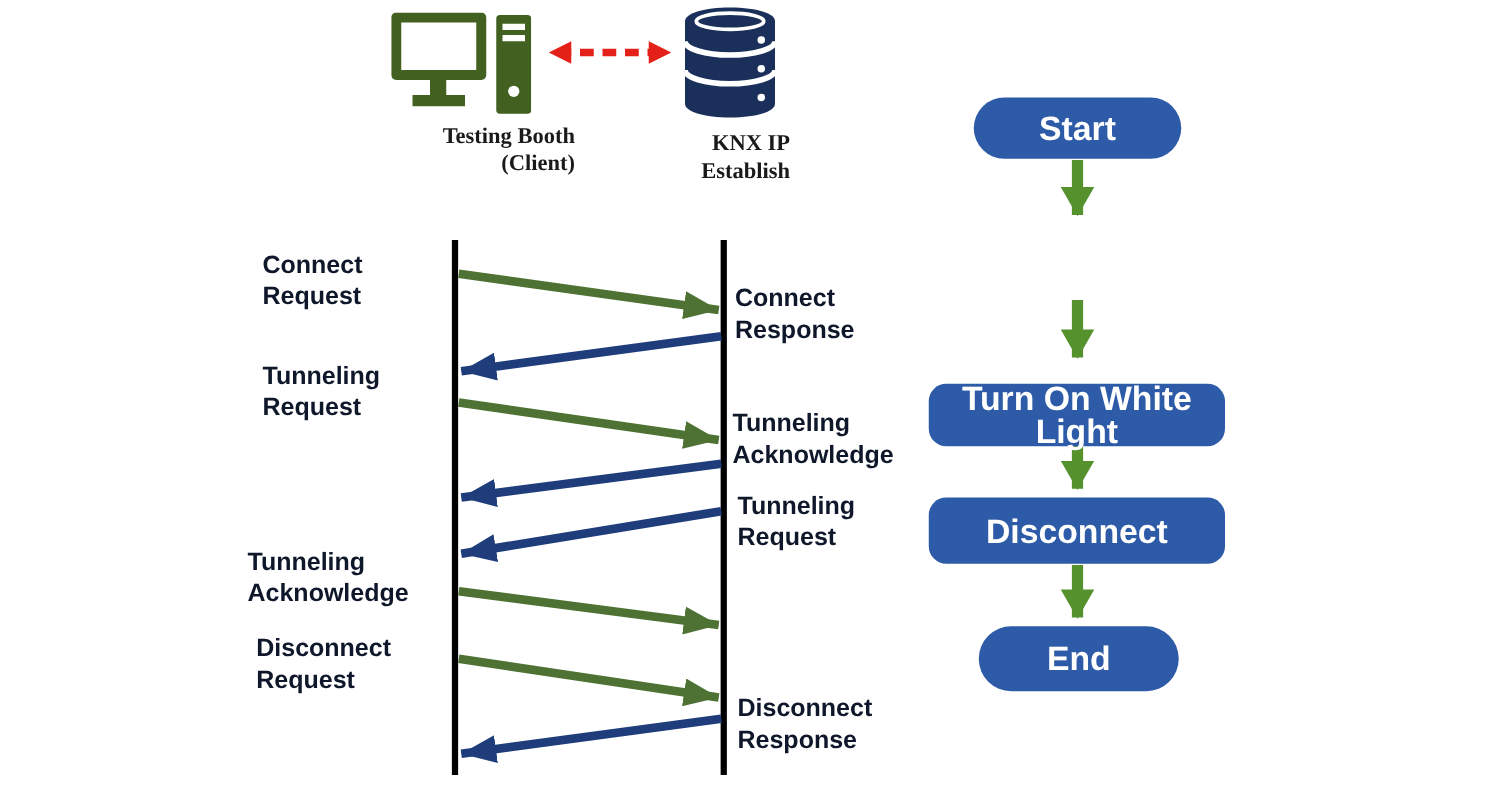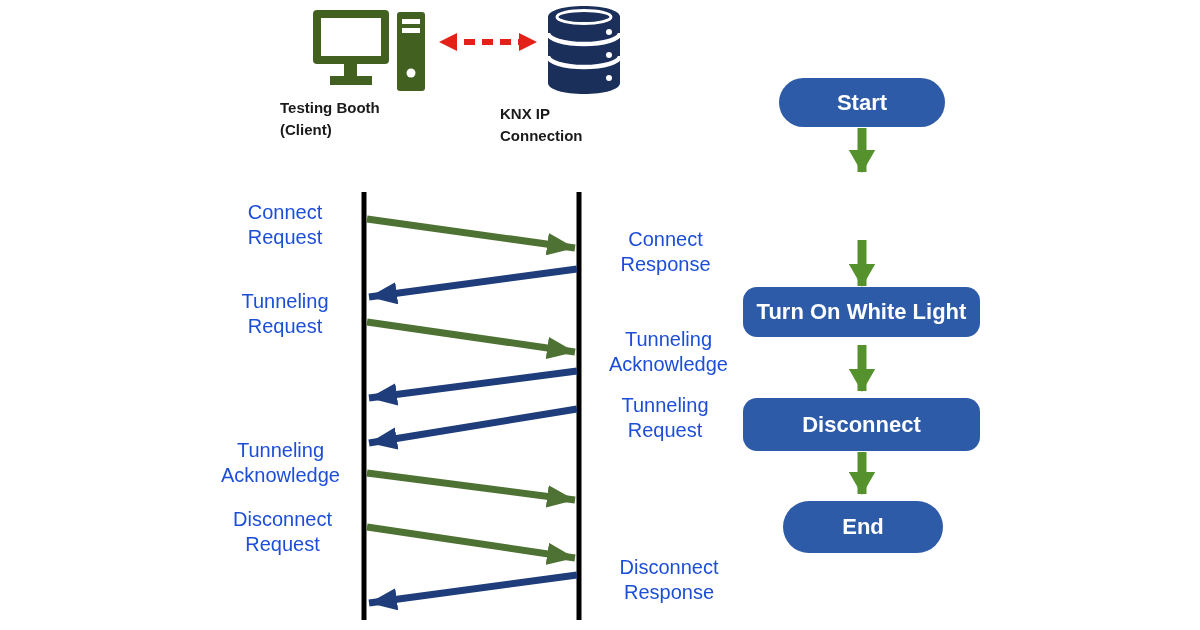--- a/index.html
+++ b/index.html
@@ -5,35 +5,35 @@
   html,body { margin:0; padding:0; background:#ffffff; }
   .canvas {
     position:relative; width:1200px; height:630px; background:#ffffff;
     font-family:"Liberation Sans", sans-serif; overflow:hidden;
   }
   .abs { position:absolute; }
   svg.overlay { position:absolute; left:0; top:0; width:1200px; height:630px; }
 
   
   .actor-label {
-    position:absolute; text-align:left; color:#1a1a1a;
-    font-weight:bold; font-size:15px; line-height:22px;
+    position:absolute; text-align:right; color:#1a1a1a;
+    font-weight:bold; font-size:18px; line-height:22px;font-family:Liberation Serif, serif;
   }
 
   
   .seq-label {
-    position:absolute; text-align:center; color:#1d4ed8;
-    font-weight:normal; font-size:20px; line-height:25px;
+    position:absolute; text-align:left; color:#0f172a;
+    font-weight:bold; font-size:20px; line-height:25px;
   }
 
   
   .flow-node {
     position:absolute; background:#2e5ba7; color:#ffffff;
     display:flex; flex-direction:column; align-items:center; justify-content:center;
-    font-weight:bold; font-size:22px; line-height:26px; text-align:center;
+    font-weight:bold; font-size:27px; line-height:26px; text-align:center;
     border-radius:14px;
   }
   .flow-node.pill { border-radius:26px; }
 
   
   .lifeline   { stroke:#000000; stroke-width:5; }
   .seq.g      { stroke:#4e7233; stroke-width:7; }
   .seq.b      { stroke:#1e3d7a; stroke-width:7; }
   .flow-line  { stroke:#55922e; stroke-width:9; }
   .red-dash   { stroke:#e32119; stroke-width:6; stroke-dasharray:11 7; }
@@ -67,23 +67,23 @@
     <path d="M2,52 A36,11 0 0 0 74,52" fill="none" stroke="#ffffff" stroke-width="4.5"></path>
     <circle cx="63" cy="28" r="3" fill="#ffffff"></circle>
     <circle cx="63" cy="51" r="3" fill="#ffffff"></circle>
     <circle cx="63" cy="74" r="3" fill="#ffffff"></circle>
   </svg>
 
   <div class="actor-label" style="left:280px; top:97px; width:180px;">
     <div>Testing Booth</div>
     <div>(Client)</div>
   </div>
-  <div class="actor-label" style="left:500px; top:103px; width:160px;">
+  <div class="actor-label" style="left:472px; top:103px; width:160px;">
     <div>KNX IP</div>
-    <div>Connection</div>
+    <div>Establish</div>
   </div>
 
   <svg class="overlay">
     <defs>
       <marker id="hg" markerUnits="strokeWidth" markerWidth="4.5" markerHeight="3.2" refX="4" refY="1.6" orient="auto">
         <path d="M0,0 L4,1.6 L0,3.2 Z" fill="#4e7233"></path>
       </marker>
       <marker id="hb" markerUnits="strokeWidth" markerWidth="4.5" markerHeight="3.2" refX="4" refY="1.6" orient="auto">
         <path d="M0,0 L4,1.6 L0,3.2 Z" fill="#1e3d7a"></path>
       </marker>
@@ -139,21 +139,21 @@
     <div>Request</div>
   </div>
   <div class="seq-label" style="left:590px; top:555px; width:158px;">
     <div>Disconnect</div>
     <div>Response</div>
   </div>
 
   <div class="flow-node pill" style="left:779px; top:78px; width:166px; height:49px;">
     <div>Start</div>
   </div>
-  <div class="flow-node" style="left:743px; top:287px; width:237px; height:50px;">
+  <div class="flow-node" style="left:743px; top:307px; width:237px; height:50px;">
     <div>Turn On White Light</div>
   </div>
   <div class="flow-node" style="left:743px; top:398px; width:237px; height:53px;">
     <div>Disconnect</div>
   </div>
   <div class="flow-node pill" style="left:783px; top:501px; width:160px; height:52px;">
     <div>End</div>
   </div>
 
 </div>

